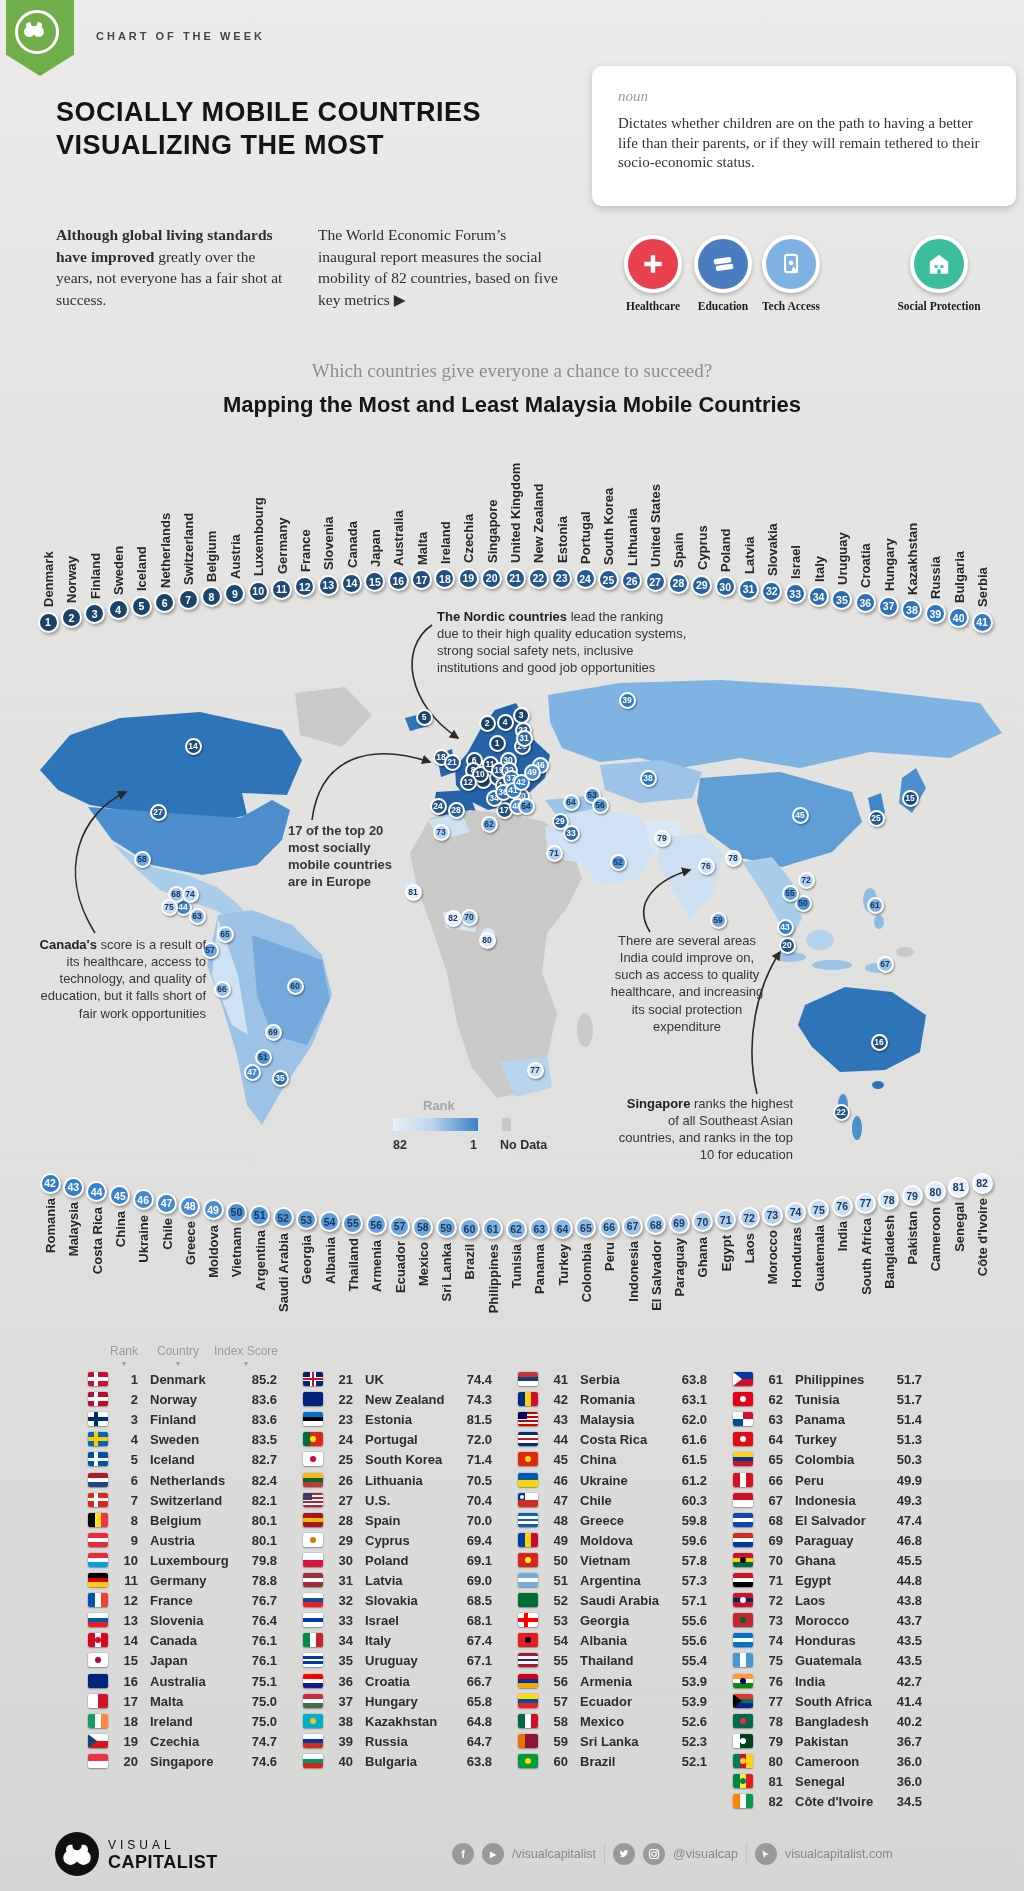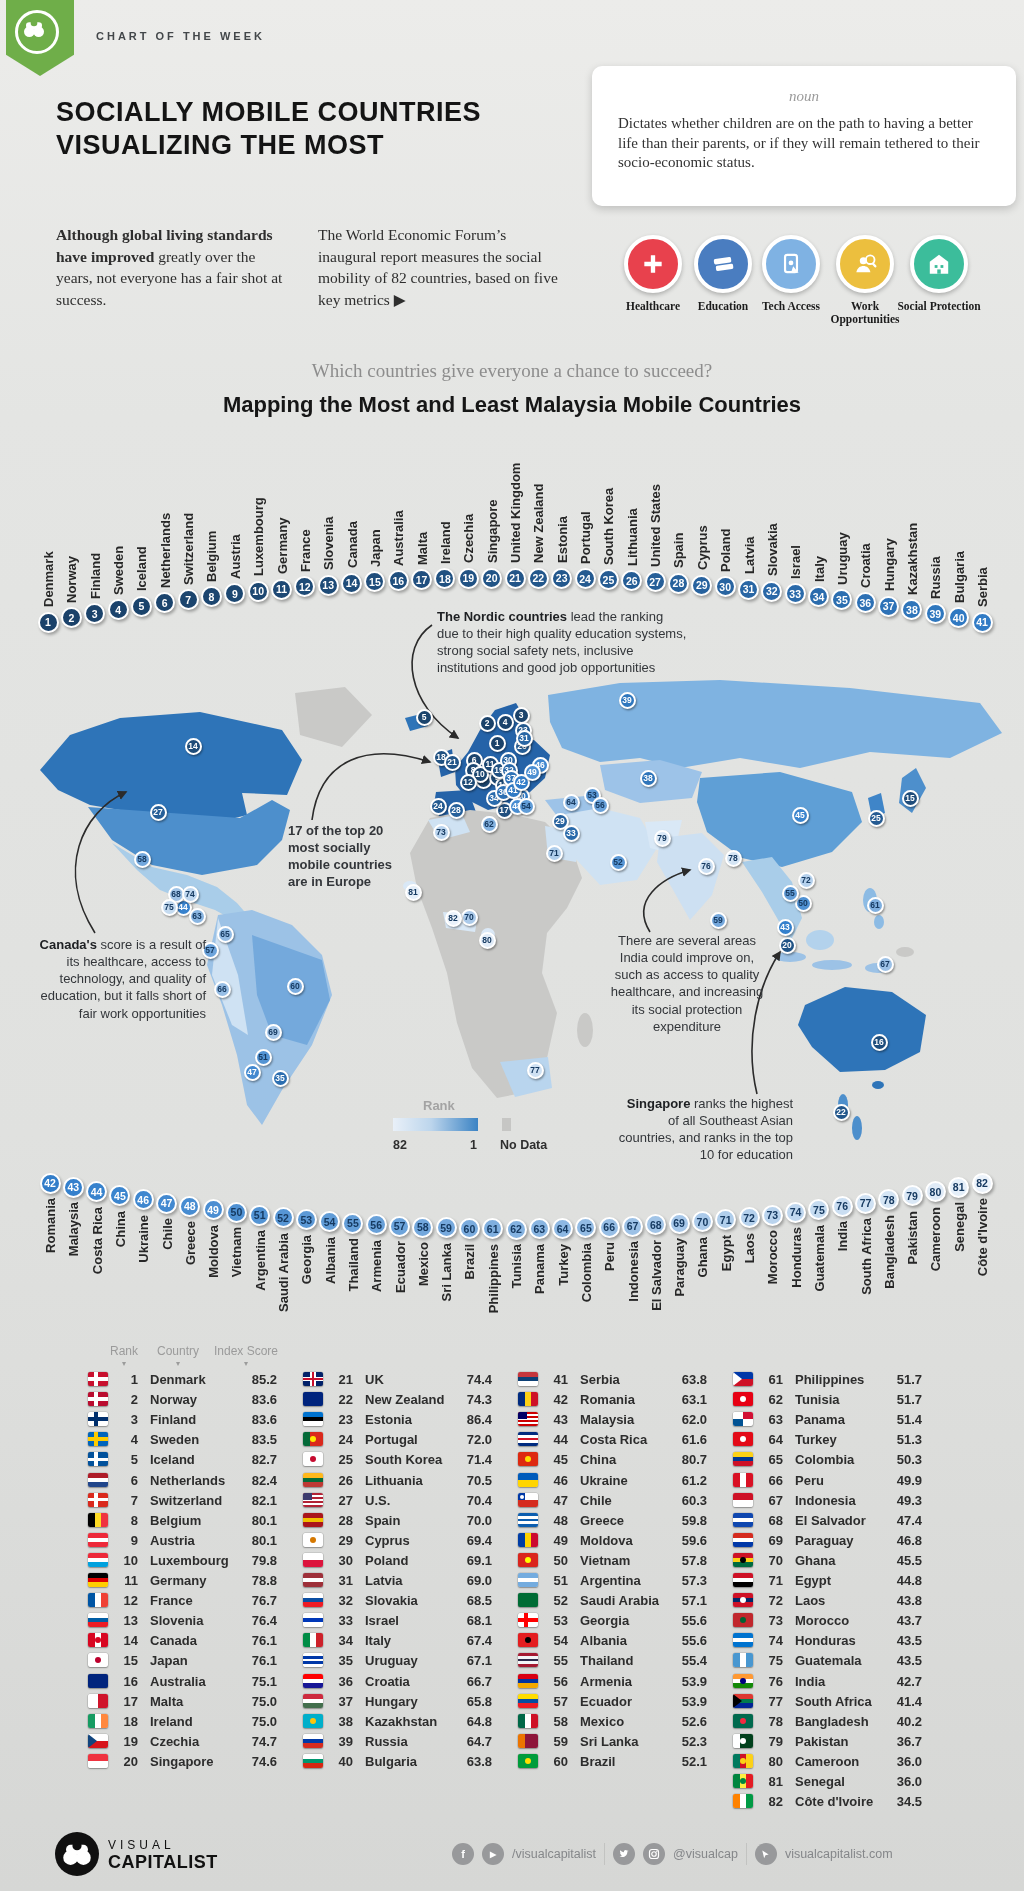--- a/index.html
+++ b/index.html
@@ -11,21 +11,21 @@
   .ribbon{left:6px;top:0;width:68px;height:76px;background:#6fae49;
           clip-path:polygon(0 0,100% 0,100% 72%,50% 100%,0 72%);}
   .logo-ring{left:15px;top:10px;width:38px;height:38px;border:3px solid #fff;border-radius:50%;}
   .kicker{left:96px;top:30px;font-size:11px;letter-spacing:3px;font-weight:700;color:#43474a;}
   .title{left:56px;top:96px;font-size:27px;line-height:33px;font-weight:700;letter-spacing:.5px;color:#141414;}
   .title .strong{font-weight:800;}
   
   .defcard{left:592px;top:66px;width:424px;height:140px;background:#fff;border-radius:10px;
            box-shadow:0 3px 8px rgba(0,0,0,.18);box-sizing:border-box;padding:20px 26px;}
   .defterm{font-size:19px;font-weight:700;color:#111;}
-  .defpos{font-family:"Liberation Serif",serif;font-style:italic;font-size:15px;color:#9a9a9a;margin-top:2px;text-align:center;}
+  .defpos{font-family:"Liberation Serif",serif;font-style:italic;font-size:15px;color:#9a9a9a;margin-top:2px;}
   .defbody{font-family:"Liberation Serif",serif;font-size:15px;line-height:1.3;color:#333;margin-top:9px;}
   
   .intro{font-family:"Liberation Serif",serif;font-size:15.5px;line-height:1.4;color:#2e2e2e;}
   .intro b{font-weight:700;}
   
   .metric{width:86px;text-align:center;}
   .mcircle{width:50px;height:50px;border-radius:50%;border:4px solid #fff;margin:0 auto;
            box-shadow:0 2px 4px rgba(0,0,0,.25);display:flex;align-items:center;justify-content:center;}
   .mlabel{font-size:11.5px;font-weight:700;color:#1c1c1c;margin-top:7px;line-height:1.15;font-family:Liberation Serif, serif;}
   
@@ -117,31 +117,20 @@
   </div>
   <div class="abs metric" style="left:140px;top:0;">
     <div class="mcircle" style="background: rgb(127, 178, 227); color: rgb(127, 178, 227);">
       <svg width="26" height="26" viewBox="0 0 24 24">
           <rect x="6.5" y="3.5" width="11" height="16" rx="2" fill="none" stroke="#fff" stroke-width="2"></rect>
           <circle cx="12" cy="11" r="2.2" fill="#fff"></circle>
           <path d="M14 14l5 6h-7z" fill="#fff"></path>
         </svg>
     </div>
     <div class="mlabel">Tech Access</div>
-  </div>
-  <div class="abs metric" style="left:214px;top:0;">
-    <div class="mcircle" style="background: rgb(236, 191, 62); color: rgb(236, 191, 62);">
-      <svg width="26" height="26" viewBox="0 0 24 24">
-          <circle cx="10.5" cy="9" r="3.3" fill="#fff"></circle>
-          <path d="M4 19.5c.8-3.8 3.4-5.7 6.5-5.7s5.7 1.9 6.5 5.7z" fill="#fff"></path>
-          <circle cx="16.8" cy="8" r="4" fill="none" stroke="#fff" stroke-width="1.7"></circle>
-          <rect x="19.4" y="10.6" width="2.2" height="5" rx="1.1" transform="rotate(-42 20.5 13)" fill="#fff"></rect>
-        </svg>
-    </div>
-    <div class="mlabel">Work Opportunities</div>
   </div>
   <div class="abs metric" style="left:288px;top:0;">
     <div class="mcircle" style="background: rgb(60, 189, 155); color: rgb(60, 189, 155);">
       <svg width="26" height="26" viewBox="0 0 24 24">
           <path d="M12 3.5l8.5 6.5V21h-17V10z" fill="#fff"></path>
           <rect x="8" y="13" width="2.6" height="2.6" fill="currentColor"></rect>
           <rect x="13.4" y="13" width="2.6" height="2.6" fill="currentColor"></rect>
           <rect x="10.4" y="17" width="3.2" height="4" fill="currentColor"></rect>
         </svg>
     </div>
@@ -655,21 +644,21 @@
     <div class="trow" style="left: 303px; top: 1390.1px;">
       <div class="flag" style="background: rgb(0, 36, 125);"></div>
       <span class="t-rank">22</span>
       <span class="t-name">New Zealand</span>
       <span class="t-score">74.3</span>
     </div>
     <div class="trow" style="left: 303px; top: 1410.2px;">
       <div class="flag" style="background: linear-gradient(rgb(0, 114, 206) 0%, rgb(0, 114, 206) 33.3333%, rgb(0, 0, 0) 33.3333%, rgb(0, 0, 0) 66.6667%, rgb(255, 255, 255) 66.6667%, rgb(255, 255, 255) 100%);"></div>
       <span class="t-rank">23</span>
       <span class="t-name">Estonia</span>
-      <span class="t-score">86.4</span>
+      <span class="t-score">81.5</span>
     </div>
     <div class="trow" style="left: 303px; top: 1430.3px;">
       <div class="flag" style="background: linear-gradient(to right, rgb(4, 106, 56) 0%, rgb(4, 106, 56) 33.3333%, rgb(218, 41, 28) 33.3333%, rgb(218, 41, 28) 66.6667%, rgb(218, 41, 28) 66.6667%, rgb(218, 41, 28) 100%);">
         <div style="position: absolute; left: 50%; top: 50%; width: 6px; height: 6px; margin: -3px 0px 0px -3px; border-radius: 50%; background: rgb(255, 233, 0);"></div>
       </div>
       <span class="t-rank">24</span>
       <span class="t-name">Portugal</span>
       <span class="t-score">72.0</span>
     </div>
     <div class="trow" style="left: 303px; top: 1450.4px;">
@@ -801,21 +790,21 @@
       <span class="t-rank">44</span>
       <span class="t-name">Costa Rica</span>
       <span class="t-score">61.6</span>
     </div>
     <div class="trow" style="left: 518px; top: 1450.4px;">
       <div class="flag" style="background: rgb(222, 41, 16);">
         <div style="position: absolute; left: 50%; top: 50%; width: 6px; height: 6px; margin: -3px 0px 0px -3px; border-radius: 50%; background: rgb(255, 222, 0);"></div>
       </div>
       <span class="t-rank">45</span>
       <span class="t-name">China</span>
-      <span class="t-score">80.7</span>
+      <span class="t-score">61.5</span>
     </div>
     <div class="trow" style="left: 518px; top: 1470.5px;">
       <div class="flag" style="background: linear-gradient(rgb(0, 91, 187) 0%, rgb(0, 91, 187) 50%, rgb(255, 213, 0) 50%, rgb(255, 213, 0) 100%);"></div>
       <span class="t-rank">46</span>
       <span class="t-name">Ukraine</span>
       <span class="t-score">61.2</span>
     </div>
     <div class="trow" style="left: 518px; top: 1490.6px;">
       <div class="flag" style="background: linear-gradient(rgb(255, 255, 255) 0px, rgb(255, 255, 255) 50%, rgb(213, 43, 30) 50%, rgb(213, 43, 30) 100%);">
         <div style="position: absolute; left: 0px; top: 0px; width: 36%; height: 50%; background: rgb(0, 57, 166);"></div>

